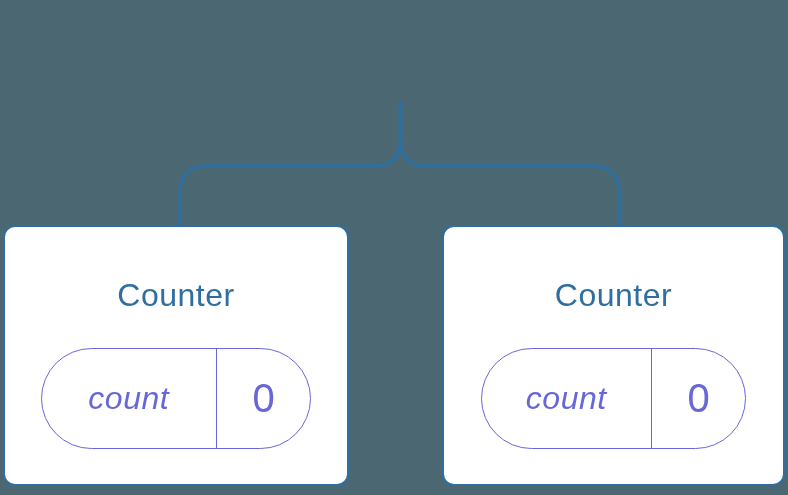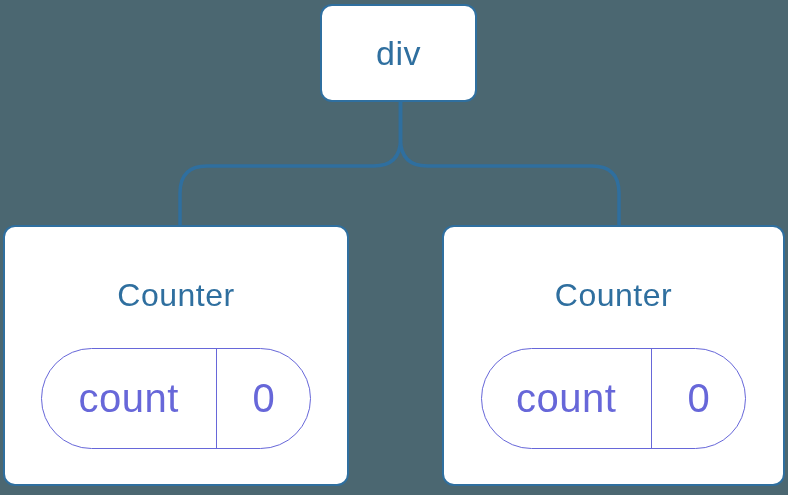--- a/index.html
+++ b/index.html
@@ -62,22 +62,23 @@
     align-items:stretch;
     overflow:hidden;
     background:var(--node-bg);
   }
   .card.left .state-pill{width:270px;}
   .card.right .state-pill{width:265px;}
   .pill-key{
     flex:1;
     display:flex;align-items:center;justify-content:center;
     color:var(--purple);
-    font-size:40px;
+    font-size:32px;
     letter-spacing:0.5px;
+    font-style:italic;
   }
   .pill-divider{
     width:1.5px;
     background:var(--purple);
   }
   .pill-value{
     width:93px;
     display:flex;align-items:center;justify-content:center;
     color:var(--purple);
     font-size:40px;
@@ -86,23 +87,20 @@
 </head>
 <body>
 
 <div class="stage">
 
   <svg class="connector" viewBox="0 0 788 495" aria-hidden="true">
     <path d="M400.5 102 V139 Q400.5 166 373.5 166 H207 Q180 166 180 193 V226"></path>
     <path d="M400.5 102 V139 Q400.5 166 427.5 166 H592 Q619 166 619 193 V226"></path>
   </svg>
 
-  <div class="node root-node">
-    <span class="root-label">div</span>
-  </div>
 
   <div class="node card left">
     <div class="card-title">Counter</div>
     <div class="state-pill">
       <div class="pill-key">count</div>
       <div class="pill-divider"></div>
       <div class="pill-value">0</div>
     </div>
   </div>
 

